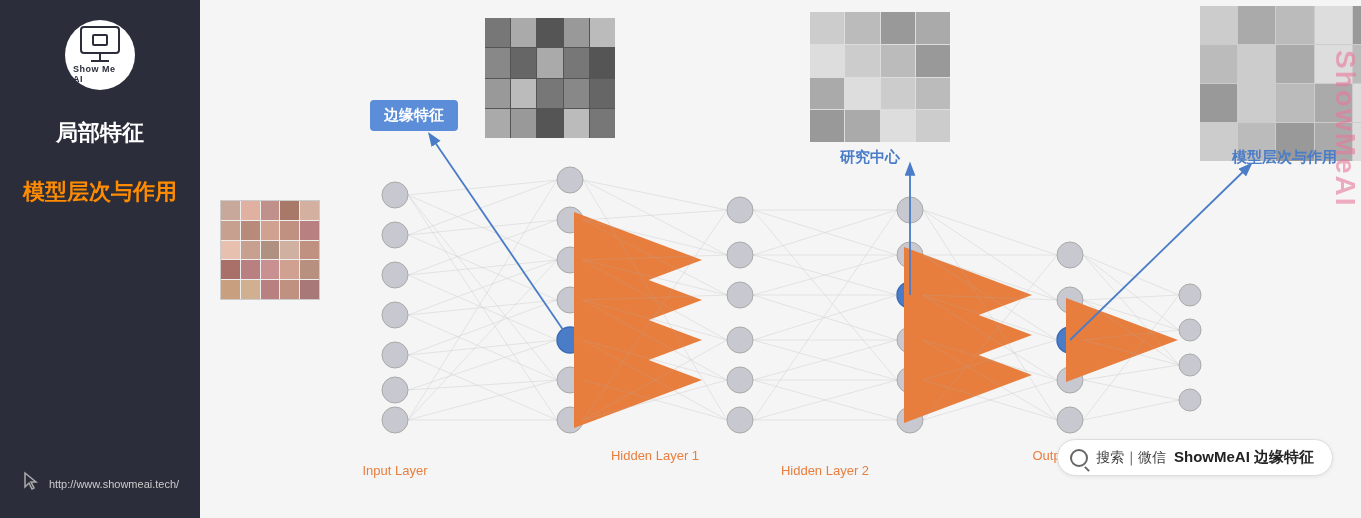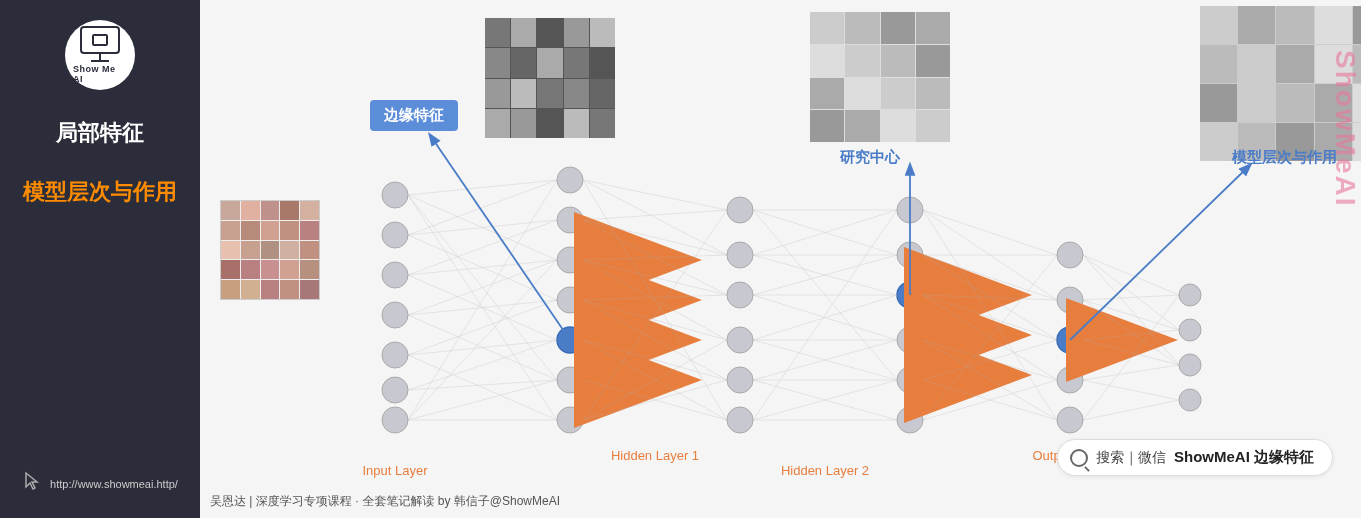--- a/index.html
+++ b/index.html
@@ -361,21 +361,21 @@
 
   <div class="sidebar-title-main">局部特征</div>
   <div class="sidebar-highlight">模型层次与作用</div>
 
   <div class="sidebar-footer">
     <span class="footer-icon">
       <svg width="20" height="20" viewBox="0 0 20 20">
         <path d="M4 2 L4 16 L8 12 L11 18 L13 17 L10 11 L15 11 Z" fill="none" stroke="#aaa" stroke-width="1.5"></path>
       </svg>
     </span>
-    <span class="footer-url">http://www.showmeai.http/</span>
+    <span class="footer-url">http://www.showmeai.tech/</span>
   </div>
 </div>
 
 <div class="main-content">
 
   <svg class="nn-svg" viewBox="0 0 1161 518" preserveAspectRatio="none">
     <defs>
       <marker id="arrowOrange" markerWidth="8" markerHeight="8" refX="6" refY="3" orient="auto">
         <path d="M0,0 L0,6 L8,3 z" fill="#e87e3e"></path>
       </marker>
@@ -654,17 +654,14 @@
   <div class="watermark">
     <span>ShowMeAI</span>
   </div>
 
   <div class="search-bar">
     <div class="search-icon-circle"></div>
     <span class="search-text">搜索｜微信</span>
     <span class="search-brand">ShowMeAI 边缘特征</span>
   </div>
 
-  <div class="footer-caption">
-    <span>吴恩达 | 深度学习专项课程 · 全套笔记解读  by 韩信子@ShowMeAI</span>
-  </div>
 
 </div>
 
 </body></html>

